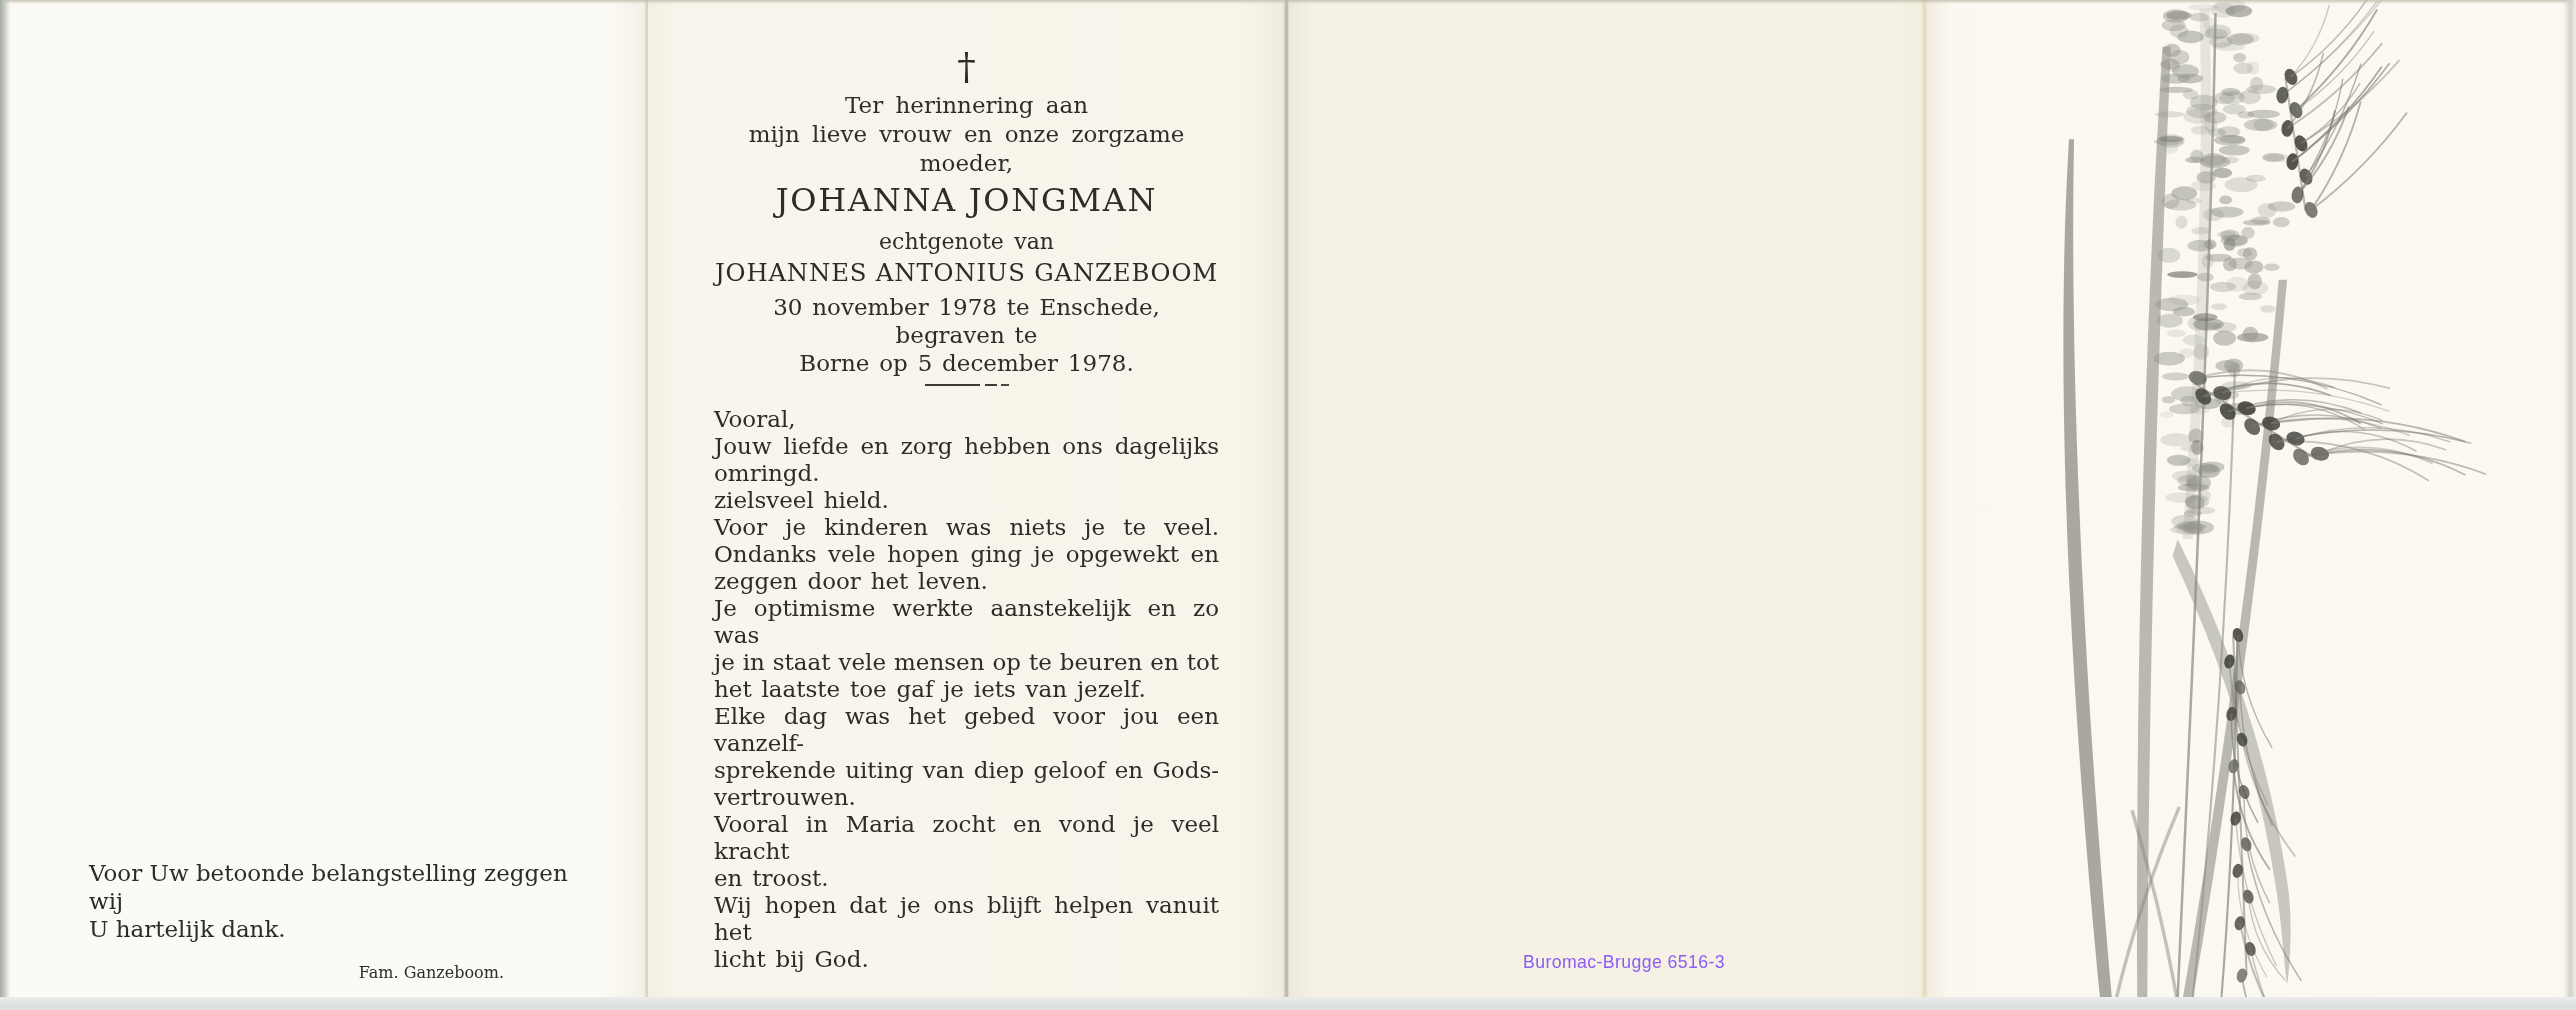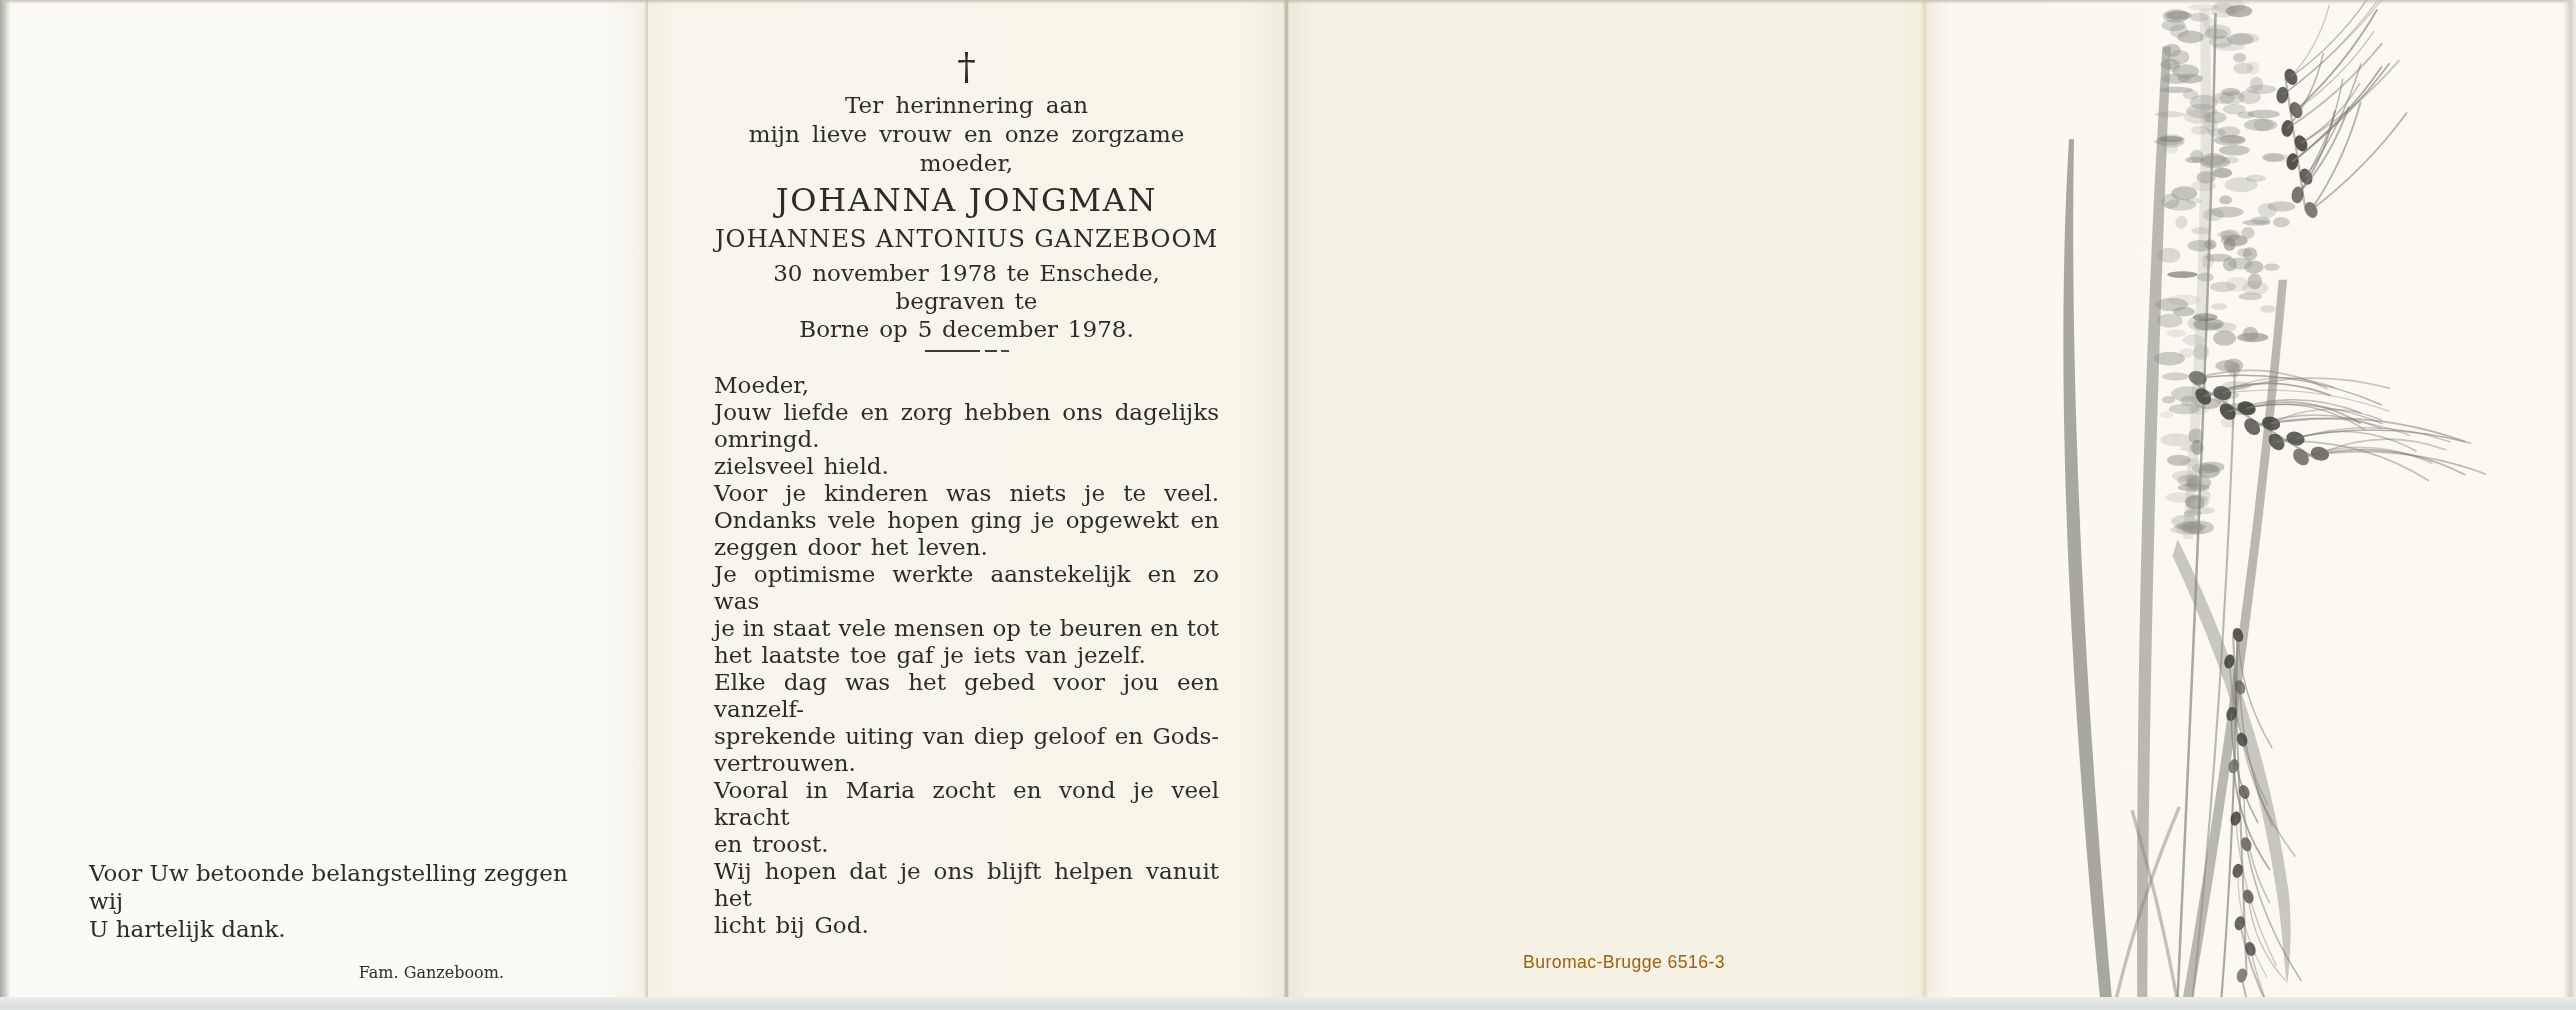--- a/index.html
+++ b/index.html
@@ -40,21 +40,21 @@
   .mline.just{text-align:justify;text-align-last:justify;word-spacing:normal;}
 
   
   #thanks-block{position:absolute;left:89px;top:859px;width:499px;}
   #thanks-block .kline{font-size:23px;line-height:28px;}
   #signature{margin-top:16px;font-size:16px;line-height:28px;text-align:right;padding-right:84px;}
 
   
   #printer-credit{position:absolute;left:1523px;top:952px;
     font-family:"Liberation Sans","DejaVu Sans",sans-serif;
-    font-size:17.7px;letter-spacing:0.4px;color:#a16207;}
+    font-size:17.7px;letter-spacing:0.4px;color:#8b5cf6;}
 
   
   #wheat-svg{position:absolute;left:1925px;top:0;width:645px;height:1011px;}
 </style>
 </head>
 <body>
 
 <div id="stage">
 
   <div class="panel panel-left">
@@ -68,29 +68,30 @@
   </div>
 
   <div class="panel panel-center"></div>
   <div id="memorial-col">
     <div id="cross">†</div>
     <div id="intro-lines">
         <div class="iline">Ter herinnering aan</div>
         <div class="iline">mijn lieve vrouw en onze zorgzame moeder,</div>
       </div>
     <div id="deceased-name">JOHANNA JONGMAN</div>
+    <div id="relation-line">echtgenote van</div>
     <div id="spouse-name">JOHANNES ANTONIUS GANZEBOOM</div>
     <div id="dates-lines">
         <div class="dline">30 november 1978 te Enschede, begraven te</div>
         <div class="dline">Borne op 5 december 1978.</div>
       </div>
     <div id="divider"></div>
     <div id="memorial-text">
         <div class="mpara">
-          <div class="mline">Moeder,</div>
+          <div class="mline">Vooral,</div>
         </div>
         <div class="mpara">
           <div class="mline just">Jouw liefde en zorg hebben ons dagelijks</div>
           <div class="mline">omringd.</div>
         </div>
         <div class="mpara">
           <div class="mline">zielsveel hield.</div>
         </div>
         <div class="mpara">
           <div class="mline just">Voor je kinderen was niets je te veel.</div>

